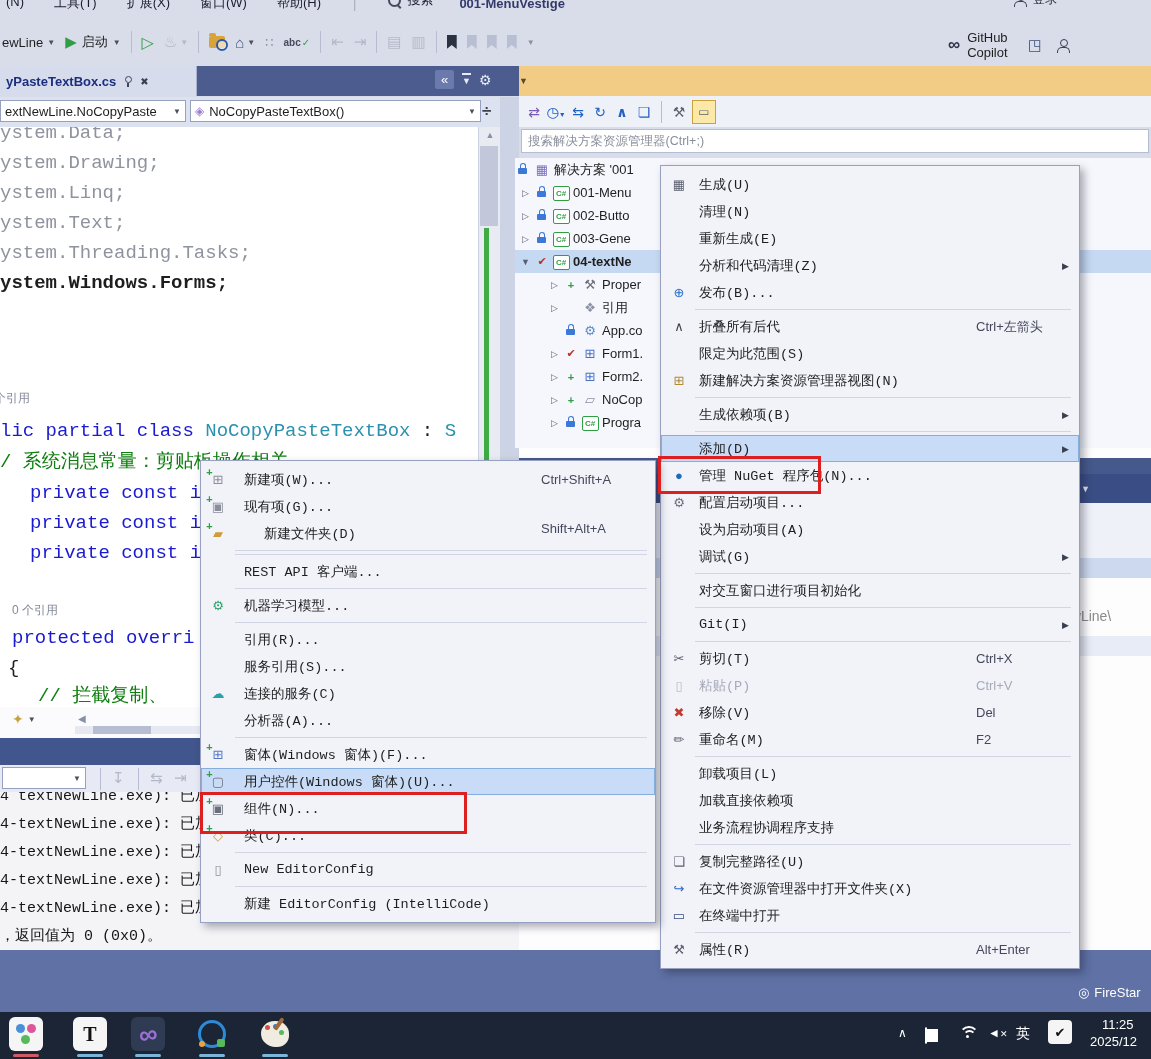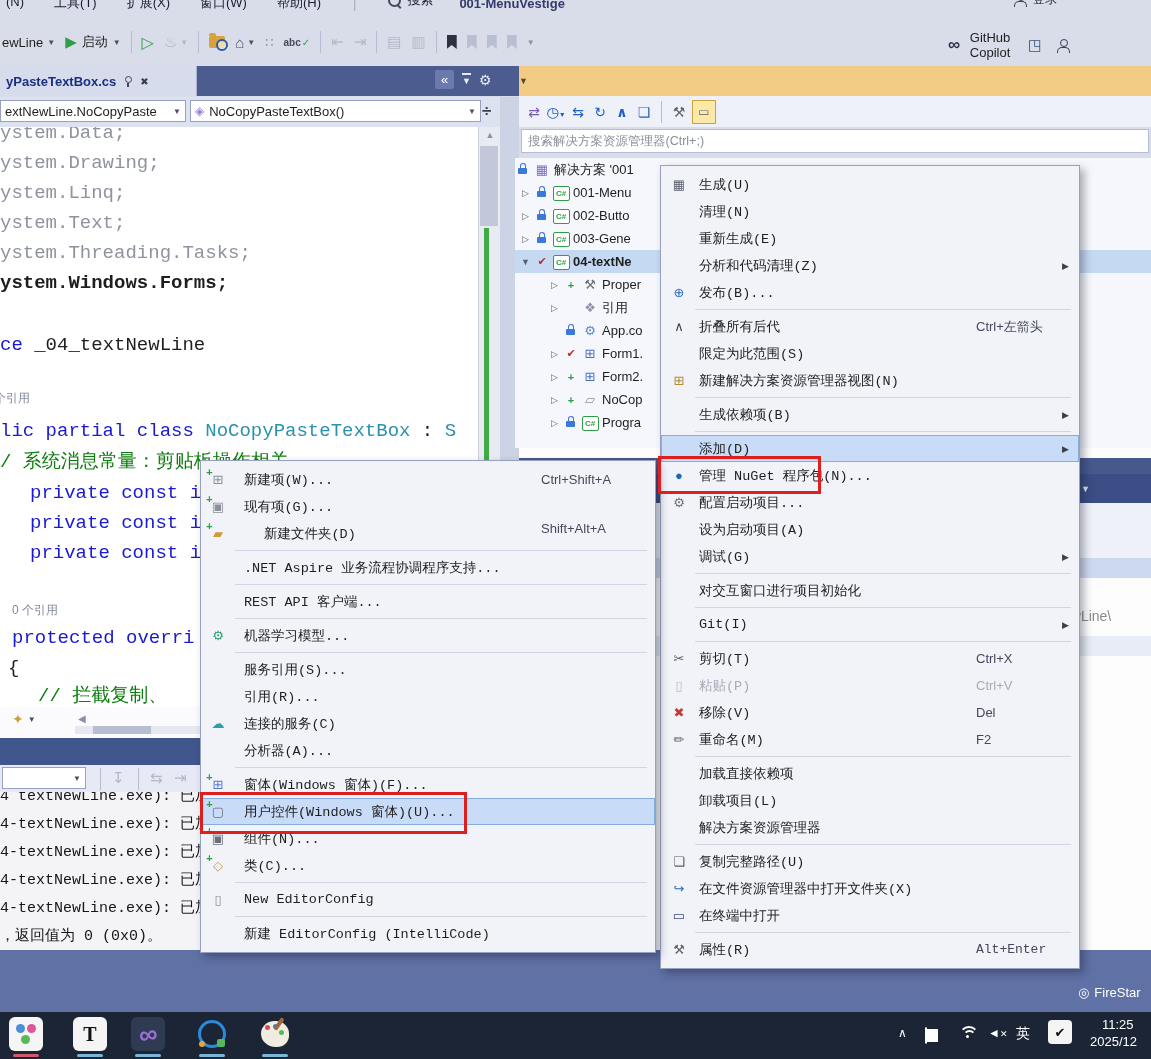--- a/index.html
+++ b/index.html
@@ -5,21 +5,21 @@
   html,body{margin:0;padding:0;background:#333;}
   #root{position:relative;width:1151px;height:1059px;overflow:hidden;background:#d9dde9;
         font-family:"Liberation Sans","DejaVu Sans",sans-serif;color:#1e1e1e;-webkit-font-smoothing:antialiased;}
   .abs{position:absolute;}
   .flex{display:flex;align-items:center;}
 
   
   #menubar{left:0;top:0;width:1151px;height:18px;background:#d9dde9;overflow:hidden;}
   #menubar .flex{margin-top:-6px;gap:26px;padding-left:6px;font-size:13px;color:#1b1b2f;}
   #menubar .wt{font-weight:bold;color:#333a6b;}
-  #toolbar{left:0;top:18px;width:1055px;height:48px;background:#d9dde9;border-bottom:1px solid #14532d;text-align:center;}
+  #toolbar{left:0;top:18px;width:1055px;height:48px;background:#d9dde9;border-bottom:1px solid #14532d;}
   .tbtxt{font-size:13px;color:#1e1e1e;}
   .caret{font-size:8px;color:#4a4f5e;}
   .tsep{width:1px;height:22px;background:#b6bdd2;}
   .gico{color:#b3b8c9;font-size:15px;}
   .bico{font-size:15px;color:#39507e;}
   .play{color:#2f9e44;font-size:15px;}
   .mag{width:9px;height:9px;border:2px solid #454b5e;border-radius:50%;position:relative;display:inline-block;}
   .mag::after{content:"";position:absolute;width:2px;height:5px;background:#454b5e;left:8px;top:8px;transform:rotate(-45deg);}
   .folder-ico{width:16px;height:12px;background:#d9a33c;border-radius:2px;position:relative;}
   .folder-ico::before{content:"";position:absolute;left:0;top:-3px;width:7px;height:3px;background:#d9a33c;border-radius:2px 2px 0 0;}
@@ -211,21 +211,20 @@
     <span class="abs" style="left:482px;top:4px;font-size:17px;font-weight:bold;color:#3a3f4a;">÷</span>
   </div>
 
   <div class="abs" id="codearea">
       <div class="codeline" style="left: 0px; top: -7px;"><span class="c-dim">ystem.Data;</span></div>
       <div class="codeline" style="left: 0px; top: 23px;"><span class="c-dim">ystem.Drawing;</span></div>
       <div class="codeline" style="left: 0px; top: 53px;"><span class="c-dim">ystem.Linq;</span></div>
       <div class="codeline" style="left: 0px; top: 83px;"><span class="c-dim">ystem.Text;</span></div>
       <div class="codeline" style="left: 0px; top: 113px;"><span class="c-dim">ystem.Threading.Tasks;</span></div>
       <div class="codeline" style="left: 0px; top: 143px; font-weight: bold;"><span class="c-dark">ystem.Windows.Forms;</span></div>
-      <div class="codeline" style="left: 0px; top: 205px;"><span class="c-kw">ce </span><span class="c-dark">_04_textNewLine</span></div>
       <div class="codeline lens" style="left: -6px; top: 258px;"><span class="c-lens">个引用</span></div>
       <div class="codeline" style="left: 0px; top: 291px;"><span class="c-kw">lic partial class </span><span class="c-type">NoCopyPasteTextBox</span><span class="c-dark"> : </span><span class="c-type">S</span></div>
       <div class="codeline" style="left: 0px; top: 322px;"><span class="c-com">/ 系统消息常量：剪贴板操作相关</span></div>
       <div class="codeline" style="left: 30px; top: 353px;"><span class="c-kw">private const in</span></div>
       <div class="codeline" style="left: 30px; top: 383px;"><span class="c-kw">private const in</span></div>
       <div class="codeline" style="left: 30px; top: 413px;"><span class="c-kw">private const in</span></div>
       <div class="codeline lens" style="left: 12px; top: 470px;"><span class="c-lens">0 个引用</span></div>
       <div class="codeline" style="left: 12px; top: 498px;"><span class="c-kw">protected overri</span></div>
       <div class="codeline" style="left: 8px; top: 528px;"><span class="c-dark">{</span></div>
       <div class="codeline" style="left: 38px; top: 556px;"><span class="c-com">// 拦截复制、</span></div>
@@ -452,82 +451,79 @@
         <span class="lbl" style="margin-left: 38px;">移除(V)</span>
         <span class="sc" style="left: 315px;">Del</span>
       </div>
       <div class="mrow">
         <span class="mi" style="left: 9px; color: rgb(90, 95, 109);">✏</span>
         <span class="lbl" style="margin-left: 38px;">重命名(M)</span>
         <span class="sc" style="left: 315px;">F2</span>
       </div>
       <div class="msep"></div>
       <div class="mrow">
+        <span class="lbl" style="margin-left: 38px;">卸载项目(L)</span>
+      </div>
+      <div class="mrow">
         <span class="lbl" style="margin-left: 38px;">加载直接依赖项</span>
       </div>
       <div class="mrow">
-        <span class="lbl" style="margin-left: 38px;">卸载项目(L)</span>
-      </div>
-      <div class="mrow">
-        <span class="lbl" style="margin-left: 38px;">解决方案资源管理器</span>
+        <span class="lbl" style="margin-left: 38px;">业务流程协调程序支持</span>
       </div>
       <div class="msep"></div>
       <div class="mrow">
         <span class="mi" style="left: 9px; color: rgb(90, 95, 109);">❏</span>
         <span class="lbl" style="margin-left: 38px;">复制完整路径(U)</span>
       </div>
       <div class="mrow">
         <span class="mi" style="left: 9px; color: rgb(39, 105, 198);">↪</span>
         <span class="lbl" style="margin-left: 38px;">在文件资源管理器中打开文件夹(X)</span>
       </div>
       <div class="mrow">
         <span class="mi" style="left: 9px; color: rgb(58, 75, 124);">▭</span>
         <span class="lbl" style="margin-left: 38px;">在终端中打开</span>
       </div>
       <div class="msep"></div>
       <div class="mrow">
         <span class="mi" style="left: 9px; color: rgb(90, 95, 109);">⚒</span>
         <span class="lbl" style="margin-left: 38px;">属性(R)</span>
-        <span class="sc" style="left: 315px; font-family: Liberation Mono, monospace;">Alt+Enter</span>
+        <span class="sc" style="left: 315px;">Alt+Enter</span>
       </div>
     </div>
   <div class="menu" id="addmenu" style="left:200px;top:460px;width:456px;">
       <div class="mrow">
         <span class="mi" style="left: 8px; color: rgb(138, 143, 154);">⊞<i class="plus">+</i></span>
         <span class="lbl" style="margin-left: 43px;">新建项(W)...</span>
         <span class="sc" style="left: 340px;">Ctrl+Shift+A</span>
       </div>
       <div class="mrow">
         <span class="mi" style="left: 8px; color: rgb(138, 143, 154);">▣<i class="plus">+</i></span>
         <span class="lbl" style="margin-left: 43px;">现有项(G)...</span>
         <span class="sc" style="left: 340px; margin-top: 43px;">Shift+Alt+A</span>
       </div>
       <div class="mrow">
         <span class="mi" style="left: 8px; color: rgb(207, 156, 58);">▰<i class="plus">+</i></span>
         <span class="lbl" style="margin-left: 63px;">新建文件夹(D)</span>
       </div>
       <div class="msep"></div>
-      <div class="mrow">
-        <span class="lbl" style="margin-left: 43px;">.NET Aspire 业务流程协调程序支持...</span>
-      </div>
       <div class="msep"></div>
       <div class="mrow">
         <span class="lbl" style="margin-left: 43px;">REST API 客户端...</span>
       </div>
       <div class="msep"></div>
       <div class="mrow">
         <span class="mi" style="left: 8px; color: rgb(47, 158, 110);">⚙</span>
         <span class="lbl" style="margin-left: 43px;">机器学习模型...</span>
       </div>
       <div class="msep"></div>
       <div class="mrow">
+        <span class="lbl" style="margin-left: 43px;">引用(R)...</span>
+      </div>
+      <div class="mrow">
         <span class="lbl" style="margin-left: 43px;">服务引用(S)...</span>
-      </div>
-      <div class="mrow">
-        <span class="lbl" style="margin-left: 43px;">引用(R)...</span>
       </div>
       <div class="mrow">
         <span class="mi" style="left: 8px; color: rgb(42, 160, 168);">☁</span>
         <span class="lbl" style="margin-left: 43px;">连接的服务(C)</span>
       </div>
       <div class="mrow">
         <span class="lbl" style="margin-left: 43px;">分析器(A)...</span>
       </div>
       <div class="msep"></div>
       <div class="mrow">

